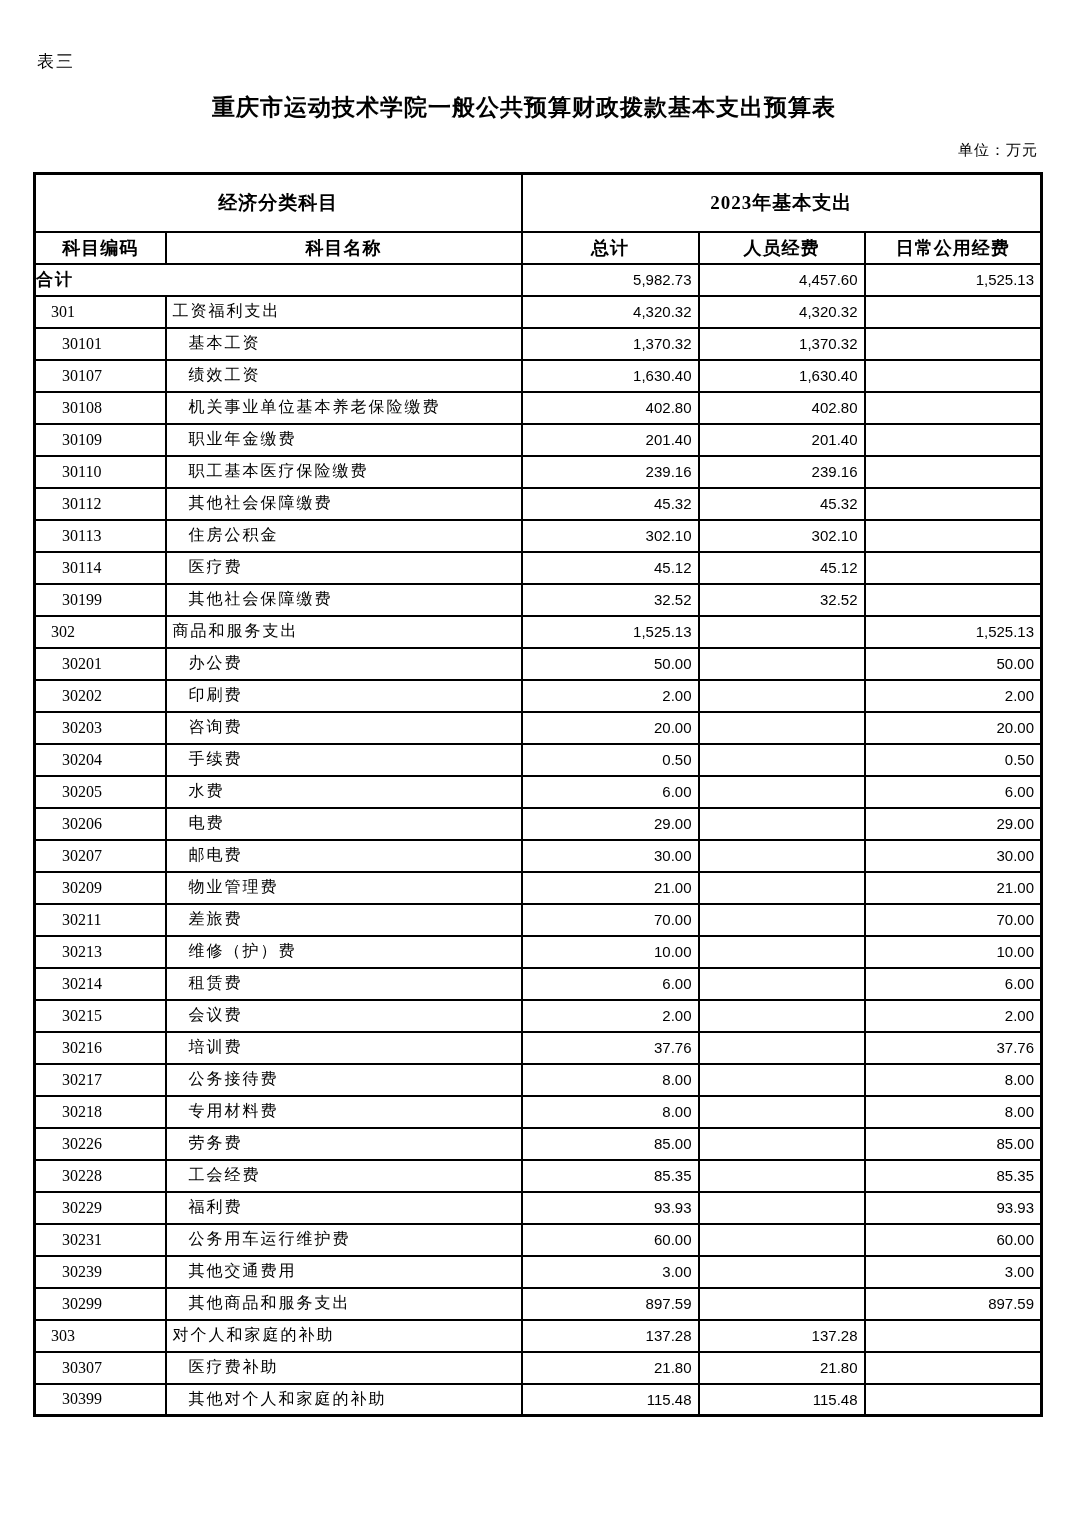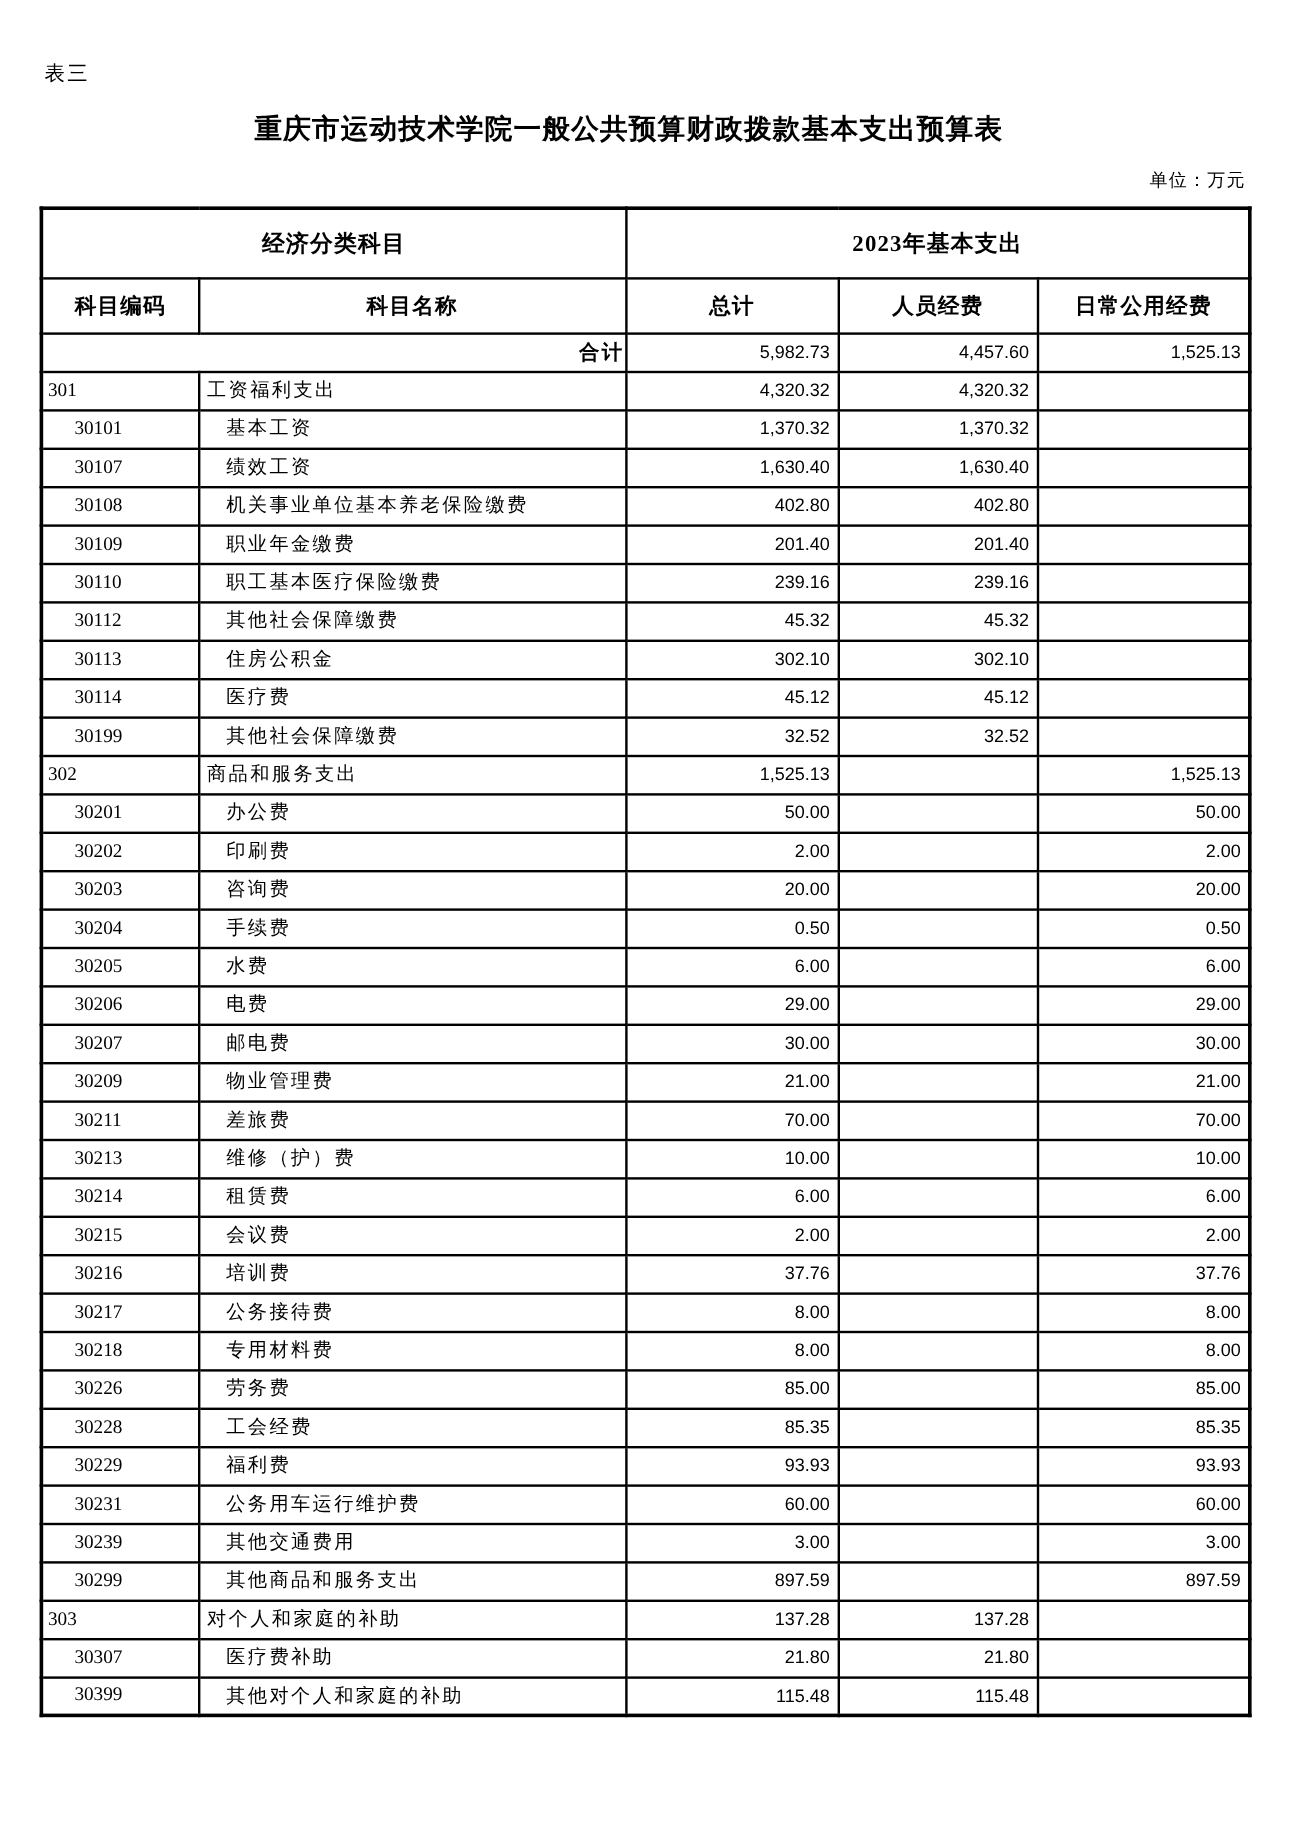--- a/index.html
+++ b/index.html
@@ -52,36 +52,36 @@
     white-space: nowrap;
     padding: 0;
   }
   thead th {
     font-weight: bold;
     text-align: center;
     vertical-align: middle;
     margin-left: 27px;
   }
   .h-group { height: 58px; font-size: 19px; letter-spacing: 1px; }
-  .h-col   { height: 46px; font-size: 18px; letter-spacing: 1px; }
+  .h-col   { height: 32px; font-size: 18px; letter-spacing: 1px; }
   tbody td { height: 32px; font-size: 16px; vertical-align: middle; }
   .c-code { font-size: 16px; }
   .c-name { letter-spacing: 2px; }
-  .lvl-top .c-code { padding-left: 4px; }
+  .lvl-top .c-code { padding-left: 15px; }
   .lvl-sub .c-code { padding-left: 26px; }
   .lvl-top .c-name { padding-left: 6px; }
   .lvl-sub .c-name { padding-left: 22px; }
   .c-num {
     text-align: right;
     padding-right: 6px;
     font-family: "Liberation Sans", "DejaVu Sans", sans-serif;
     font-size: 15px;
   }
   .total-label {
-    text-align: right;
+    text-align: left;
     font-weight: bold;
     font-size: 17px;
     letter-spacing: 2px;
     margin-top: 16px;
   }
 </style>
 </head>
 <body>
 
 <div class="table-label">表三</div>

